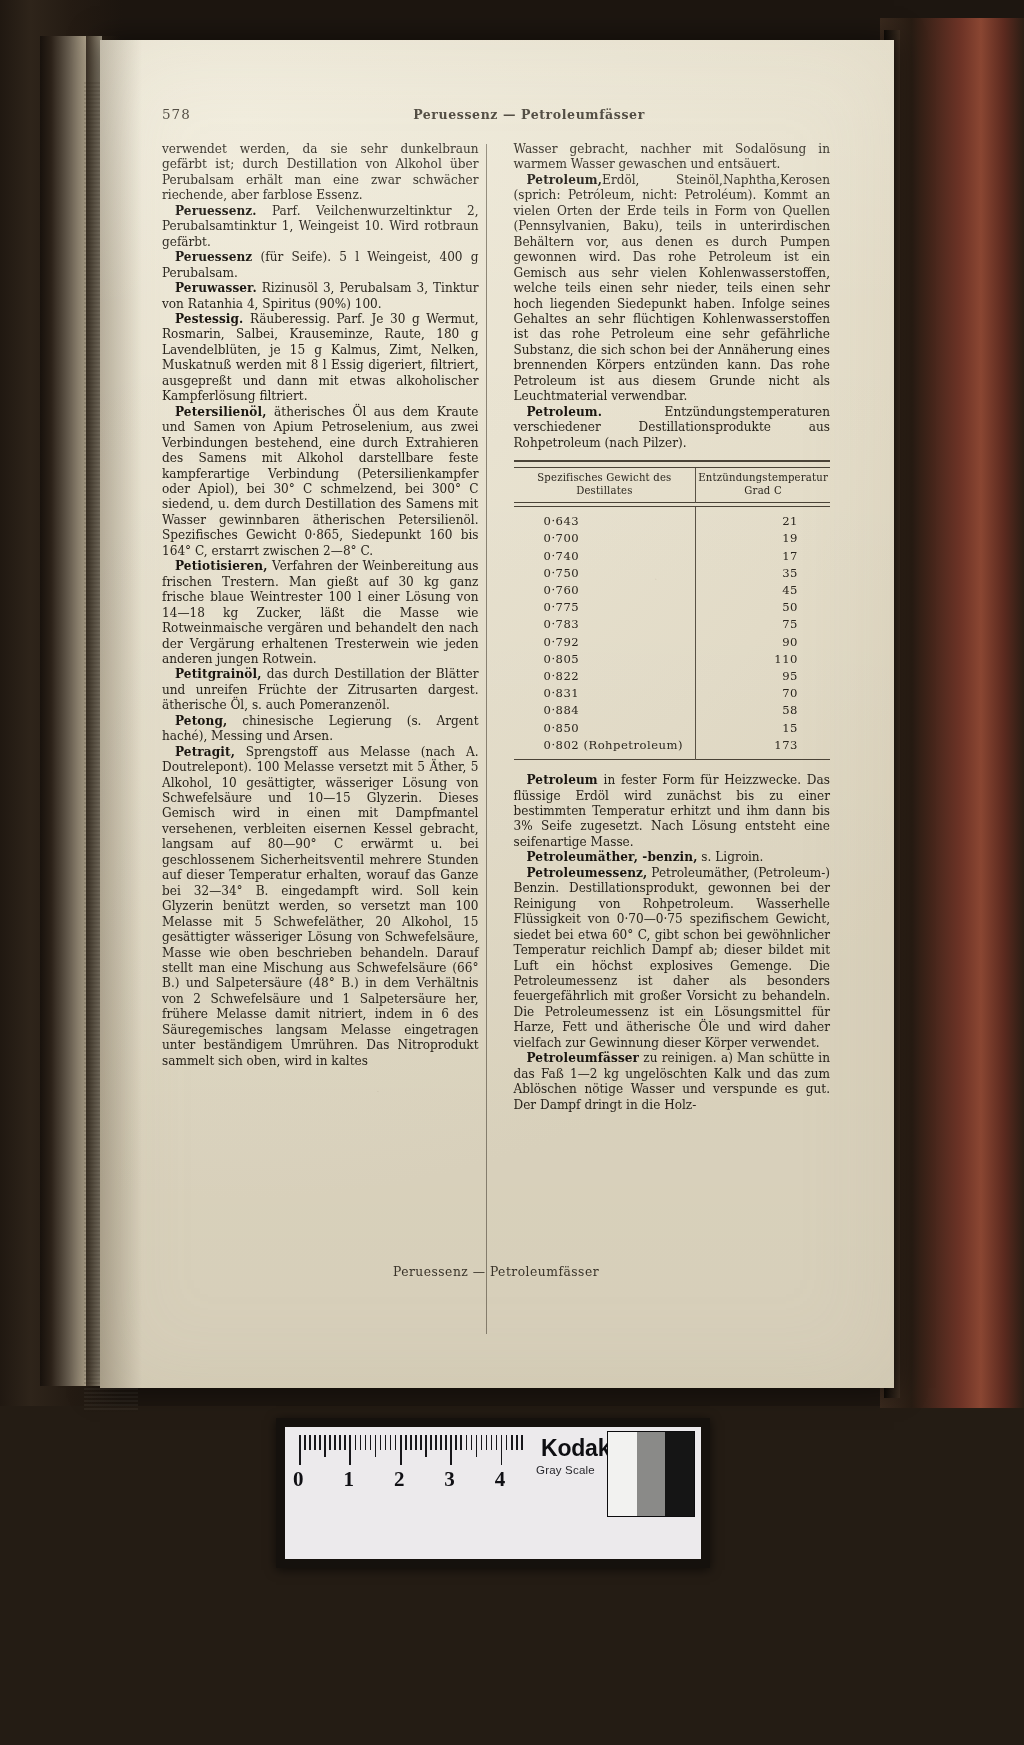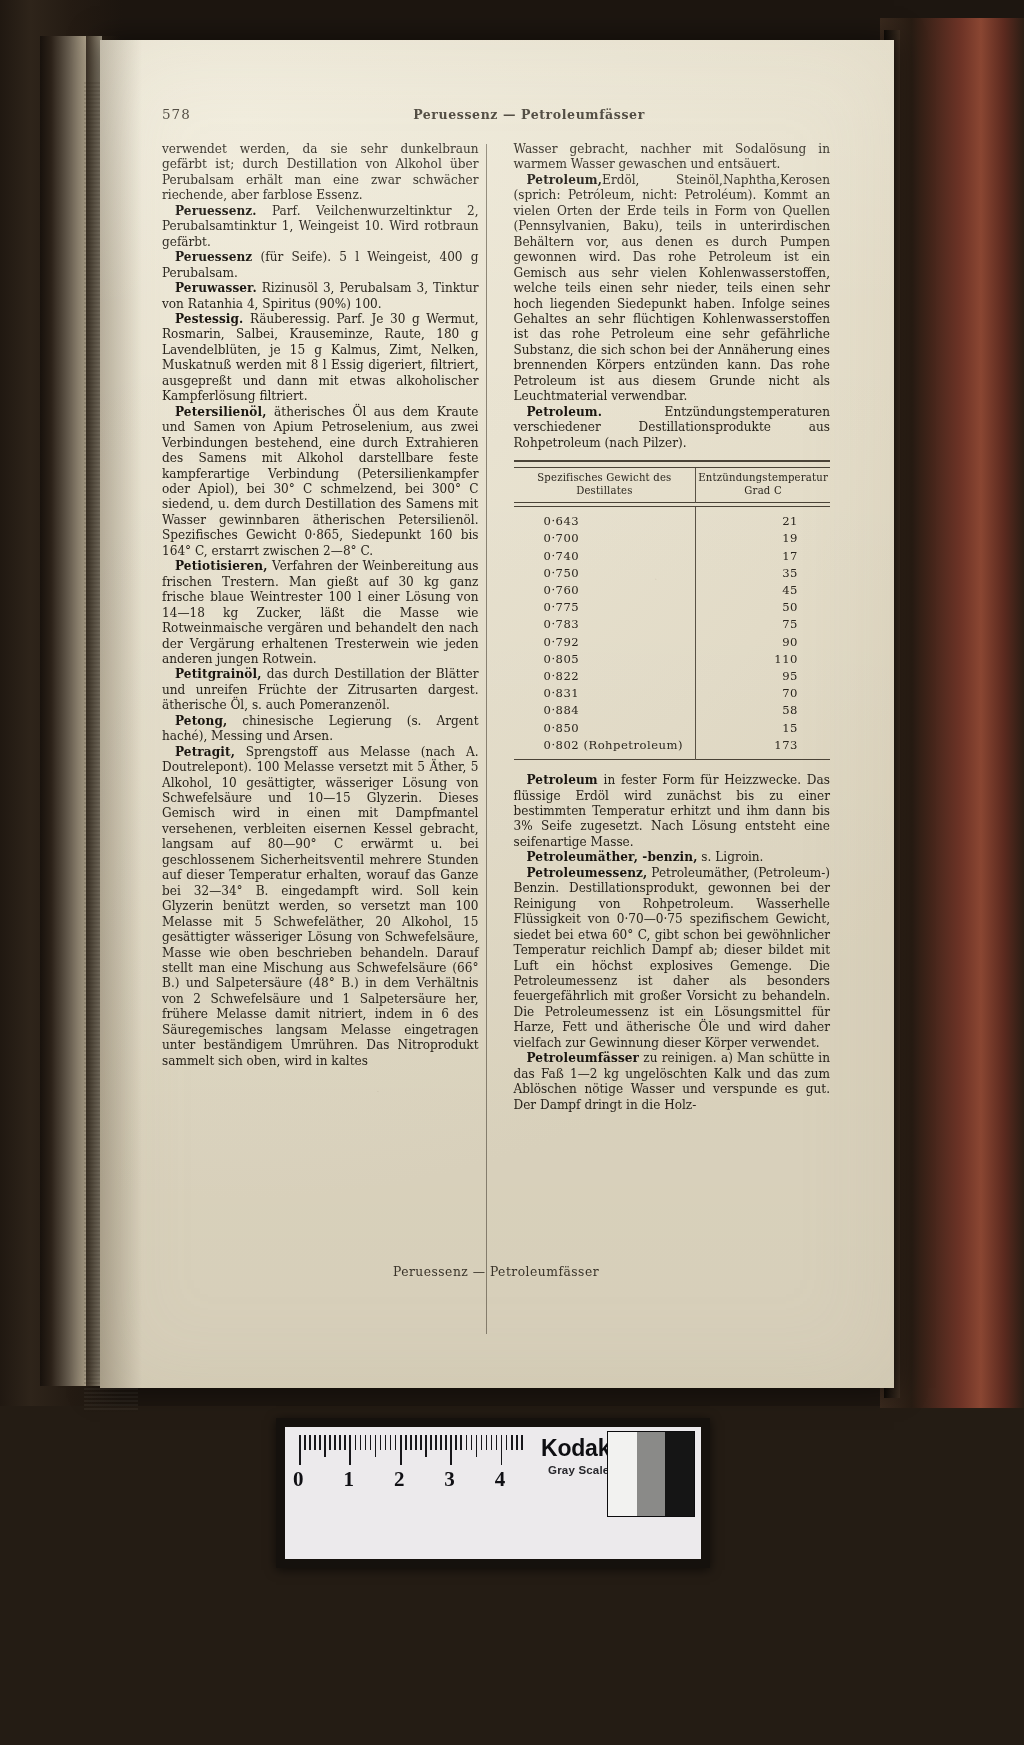--- a/index.html
+++ b/index.html
@@ -182,23 +182,23 @@
   .rulernums span{position:absolute;top:0;}
   .kodak{
     flex:1;position:relative;background:#eceaec;
   }
   .kodak-word{
     position:absolute;left:6px;top:8px;
     font-family:"Liberation Sans","DejaVu Sans",sans-serif;
     font-weight:700;font-size:23px;color:#0e0e12;letter-spacing:-.2px;
   }
   .kodak-sub{
-    position:absolute;left:13px;top:37px;
+    position:absolute;left:1px;top:37px;
     font-family:"Liberation Sans","DejaVu Sans",sans-serif;
-    font-size:11.5px;color:#27272c;letter-spacing:.2px;font-weight:bold;
+    font-size:11.5px;color:#27272c;letter-spacing:.2px;
   }
   .graypatch{
     position:absolute;right:6px;top:4px;width:86px;height:84px;
     display:flex;border:1px solid #0c0c0e;
   }
   .graypatch div{flex:1;}
 
   
   .credit{
     position:absolute;left:0;top:1588px;width:1024px;height:157px;

